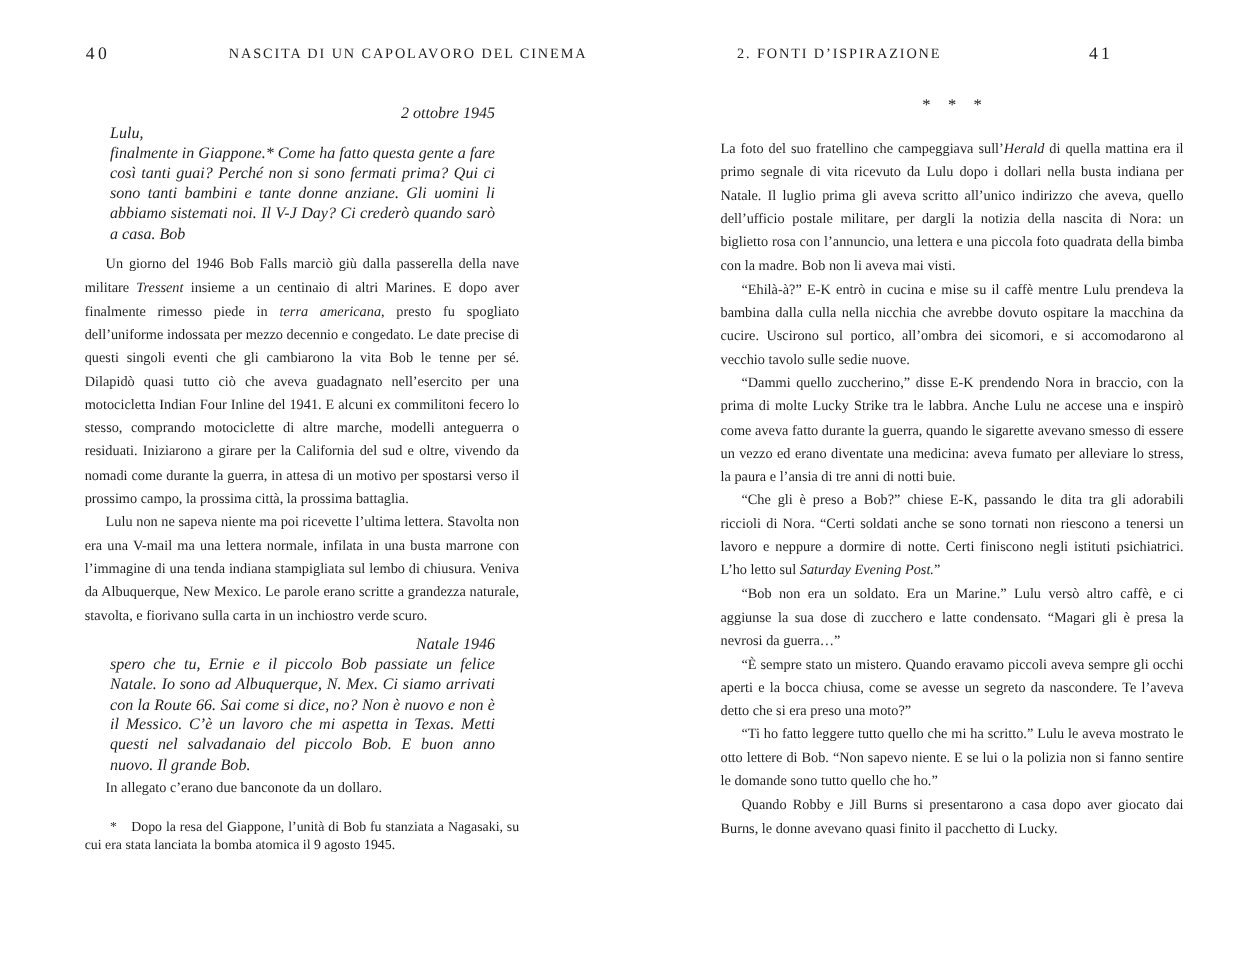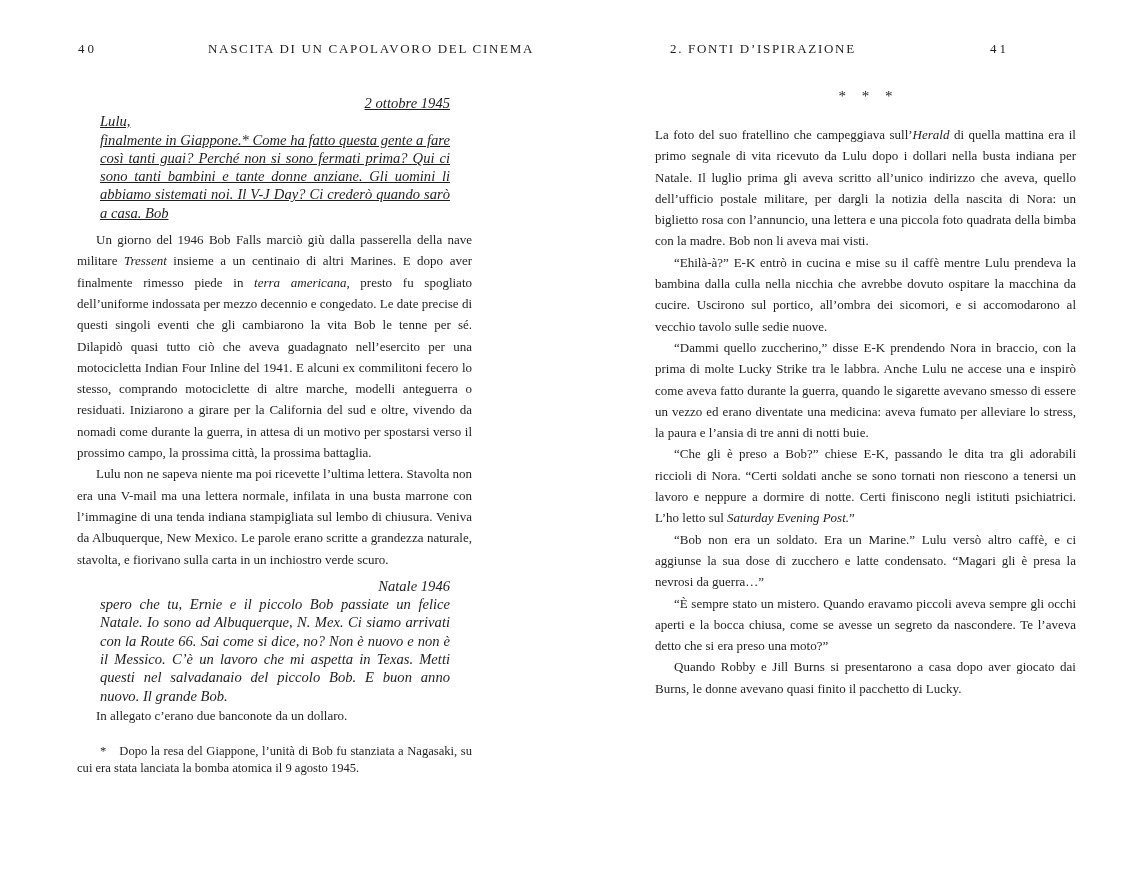--- a/index.html
+++ b/index.html
@@ -13,21 +13,21 @@
   }
 
   
   .hdr {
     position: absolute; top: 41px;
     font-size: 13px; letter-spacing: 1.7px;
     white-space: nowrap;
   }
   .folio {
     position: absolute; top: 41px;
-    font-size: 13px; letter-spacing: 3px;
+    font-size: 16px; letter-spacing: 3px;
   }
   .folio-left { left: 78px; }
   .rh-left { left: 208px; width: 264px; text-align: center; }
   .rh-right { left: 670px; }
   .folio-right { left: 990px; }
 
   
   .col { position: absolute; top: 0; }
   .col-left  { left: 77px;  width: 395px; }
   .col-right { left: 655px; width: 421px; }
@@ -44,21 +44,21 @@
   
   .letter {
     margin-left: 23px;
     width: 350px;
     font-style: italic;
     font-size: 14.6px;
     line-height: 18.3px;
   }
   .letter-date { text-align: right; }
   .letter-body { text-align: justify; margin: 0; }
-  .letter-1 { margin-top: 94px; text-decoration: underline; }
+  .letter-1 { margin-top: 94px; }
   .letter-2 { margin-top: 7px; }
 
   .lp-body { margin-top: 7px; }
   .closing { }
 
   
   .footnote {
     margin-top: 17px;
     font-size: 12.6px;
     line-height: 16.6px;
@@ -120,16 +120,17 @@
 
   <div class="section-break">* * *</div>
 
   <div class="body-block rp-body">
     <p class="para"><span>La foto del suo fratellino che campeggiava sull’</span><i>Herald</i><span> di quella mattina era il primo segnale di vita ricevuto da Lulu dopo i dollari nella busta indiana per Natale. Il luglio prima gli aveva scritto all’unico indirizzo che aveva, quello dell’ufficio postale militare, per dargli la notizia della nascita di Nora: un biglietto rosa con l’annuncio, una lettera e una piccola foto quadrata della bimba con la madre. Bob non li aveva mai visti.</span></p>
     <p class="para indent"><span>“Ehilà-à?” E-K entrò in cucina e mise su il caffè mentre Lulu prendeva la bambina dalla culla nella nicchia che avrebbe dovuto ospitare la macchina da cucire. Uscirono sul portico, all’ombra dei sicomori, e si accomodarono al vecchio tavolo sulle sedie nuove.</span></p>
     <p class="para indent"><span>“Dammi quello zuccherino,” disse E-K prendendo Nora in braccio, con la prima di molte Lucky Strike tra le labbra. Anche Lulu ne accese una e inspirò come aveva fatto durante la guerra, quando le sigarette avevano smesso di essere un vezzo ed erano diventate una medicina: aveva fumato per alleviare lo stress, la paura e l’ansia di tre anni di notti buie.</span></p>
     <p class="para indent"><span>“Che gli è preso a Bob?” chiese E-K, passando le dita tra gli adorabili riccioli di Nora. “Certi soldati anche se sono tornati non riescono a tenersi un lavoro e neppure a dormire di notte. Certi finiscono negli istituti psichiatrici. L’ho letto sul </span><i>Saturday Evening Post.</i><span>”</span></p>
     <p class="para indent"><span>“Bob non era un soldato. Era un Marine.” Lulu versò altro caffè, e ci aggiunse la sua dose di zucchero e latte condensato. “Magari gli è presa la nevrosi da guerra…”</span></p>
     <p class="para indent"><span>“È sempre stato un mistero. Quando eravamo piccoli aveva sempre gli occhi aperti e la bocca chiusa, come se avesse un segreto da nascondere. Te l’aveva detto che si era preso una moto?”</span></p>
+    <p class="para indent"><span>“Ti ho fatto leggere tutto quello che mi ha scritto.” Lulu le aveva mostrato le otto lettere di Bob. “Non sapevo niente. E se lui o la polizia non si fanno sentire le domande sono tutto quello che ho.”</span></p>
     <p class="para indent"><span>Quando Robby e Jill Burns si presentarono a casa dopo aver giocato dai Burns, le donne avevano quasi finito il pacchetto di Lucky.</span></p>
   </div>
 
 </section>
 
 </body></html>

